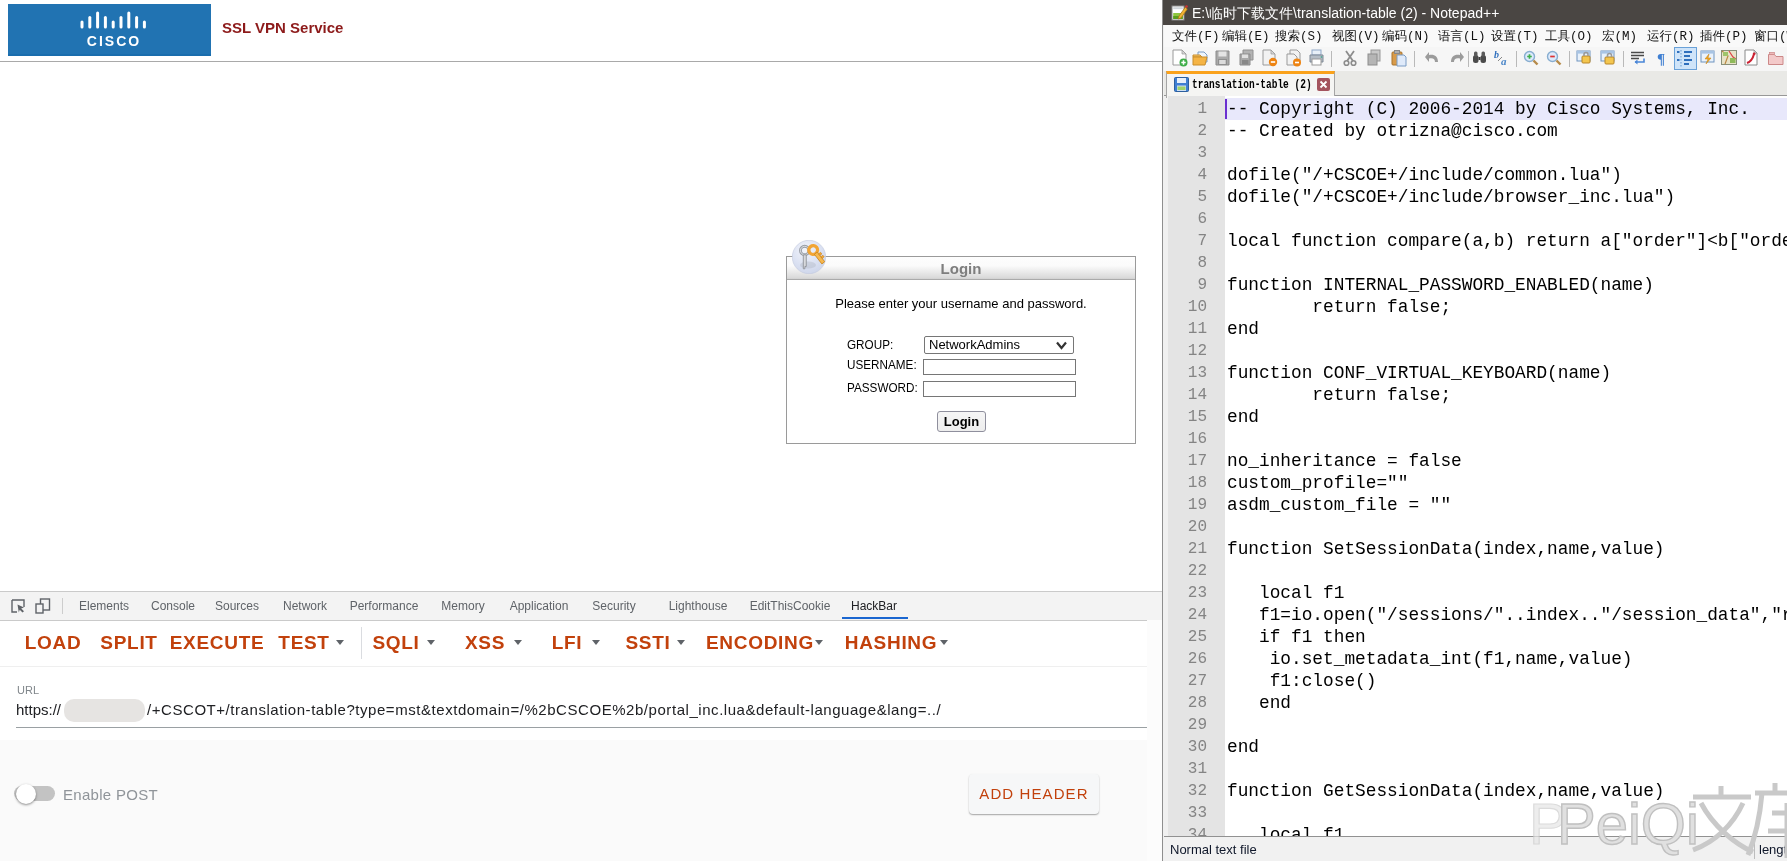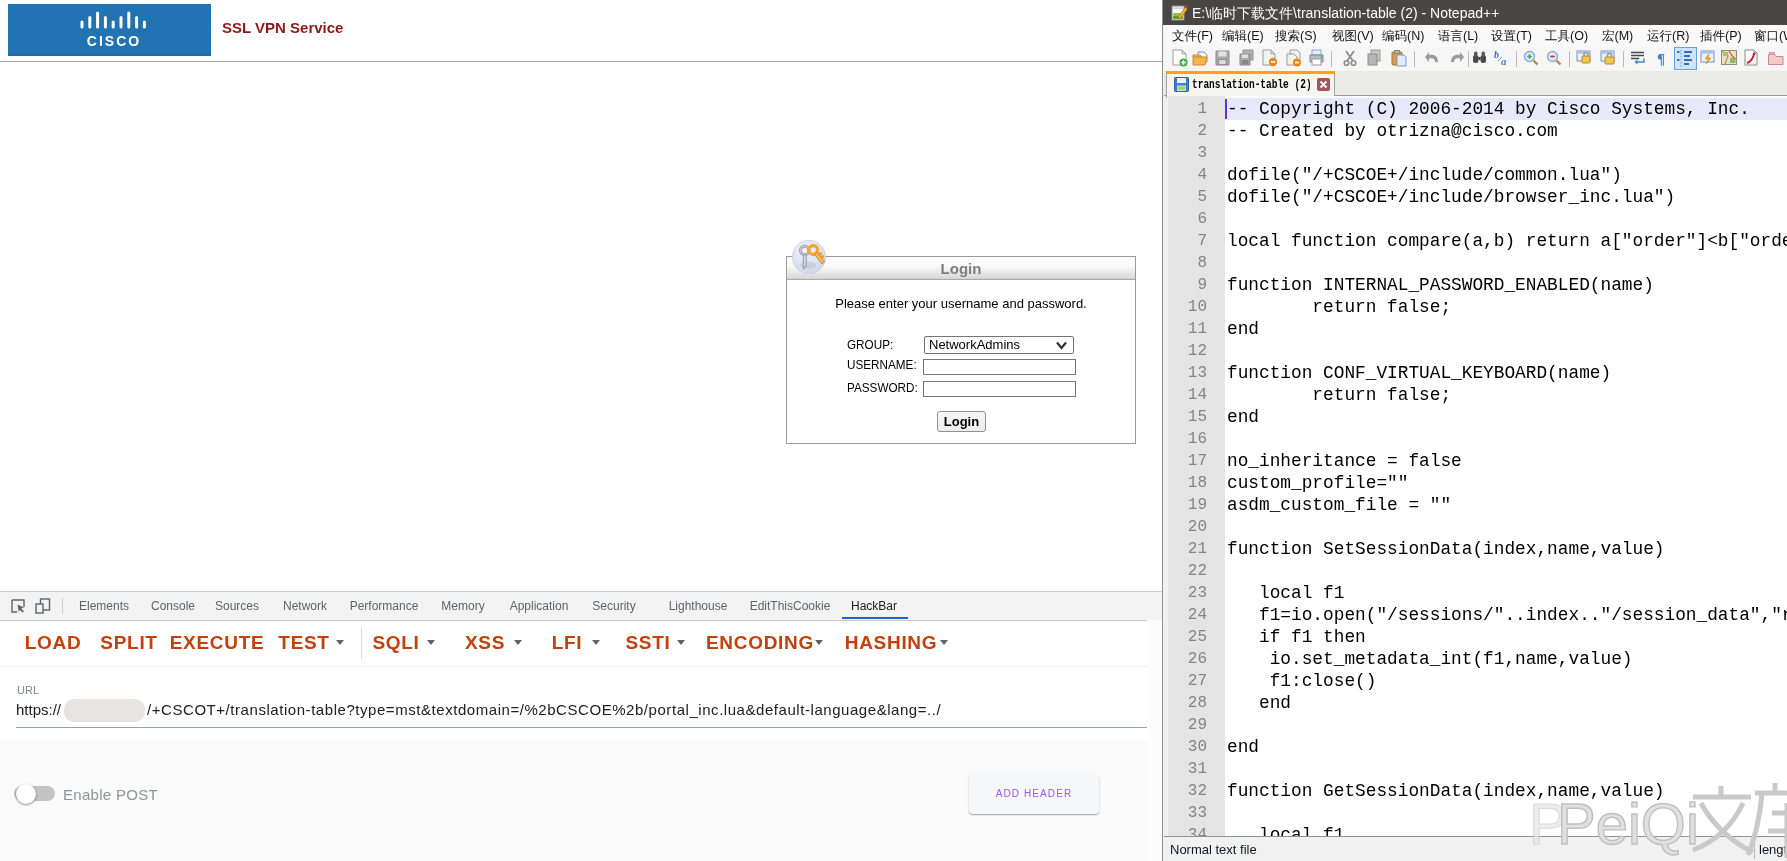--- a/index.html
+++ b/index.html
@@ -42,29 +42,29 @@
   #urllbl{left:17px;top:684px;font-size:11px;color:#80868b;}
   #urltext{left:16px;top:701px;font-size:15px;color:#202124;white-space:pre;}
   #urlredact{left:64px;top:699px;width:81px;height:23px;background:#e6e4e2;border-radius:10px;}
   #urlline{left:16px;top:727px;width:1134px;height:0;border-top:1px solid #9aa0a3;}
   #postpanel{left:0;top:740px;width:1147px;height:121px;background:#fafafa;}
   #toggletrack{left:14px;top:786px;width:41px;height:15px;border-radius:8px;background:#c3c3c3;}
   #toggleknob{left:16px;top:784px;width:20px;height:20px;border-radius:50%;background:#fff;
     box-shadow:0 1px 2.5px rgba(0,0,0,.45);}
   #enablepost{left:63px;top:786px;font-size:15px;color:#8f9499;letter-spacing:0.3px;}
   #addheader{left:969px;top:774px;width:130px;height:40px;border-radius:4px;background:#f6f7f8;
-    box-shadow:0 1px 1.5px rgba(0,0,0,.35);text-align:center;line-height:40px;font-size:10px;
-    letter-spacing:1.1px;color:#8b5cf6;}
+    box-shadow:0 1px 1.5px rgba(0,0,0,.35);text-align:center;line-height:40px;font-size:15px;
+    letter-spacing:1.1px;color:#c2410c;}
   #dtscroll{left:1147px;top:620px;width:16px;height:241px;background:#fcfcfc;}
   
   #npp{left:1162px;top:0;width:625px;height:861px;background:#f0f0f0;border-left:1px solid #8e8e8e;}
   #nppbottom{left:1px;top:859px;width:624px;height:2px;background:#6d6d6d;}
   #npptitle{left:0;top:0;width:625px;height:25px;background:#4a4643;}
   #npptitletxt{left:29px;top:5px;font-size:14px;color:#fff;white-space:pre;}
-  #nppmenu{left:1px;top:25px;width:624px;height:22px;background:#f9f9f9;}
+  #nppmenu{left:1px;top:25px;width:624px;height:22px;background:#f9f9f9;font-family:Liberation Mono, monospace;}
   .mi{position:absolute;top:3px;font-size:12.5px;color:#111;white-space:pre;}
   #npptools{left:1px;top:47px;width:624px;height:24px;background:#f6f6f6;}
   #npptabbar{left:1px;top:71px;width:735px;height:24px;background:#e9e9e6;border-bottom:1px solid #989898;}
   #npptab{position:absolute;left:2px;top:0;width:167px;height:24px;background:#f5f5f3;
     border-top:3px solid #faa21b;border-left:1px solid #a5a5a5;border-right:1px solid #a5a5a5;}
   #npptabtxt{position:absolute;left:25px;top:3px;font-family:"Liberation Mono",monospace;font-size:13px;font-weight:bold;color:#000;white-space:pre;transform:scaleX(0.73);transform-origin:0 0;}
   #tabx{position:absolute;left:150px;top:4px;width:13px;height:13px;background:#a4545e;border-radius:2px;}
   #tabx svg{display:block;}
   #nppeditor{left:5px;top:96px;width:620px;height:740px;background:#fff;overflow:hidden;}
   #gutter{position:absolute;left:0;top:0;width:57px;height:740px;background:#e4e4e4;}

